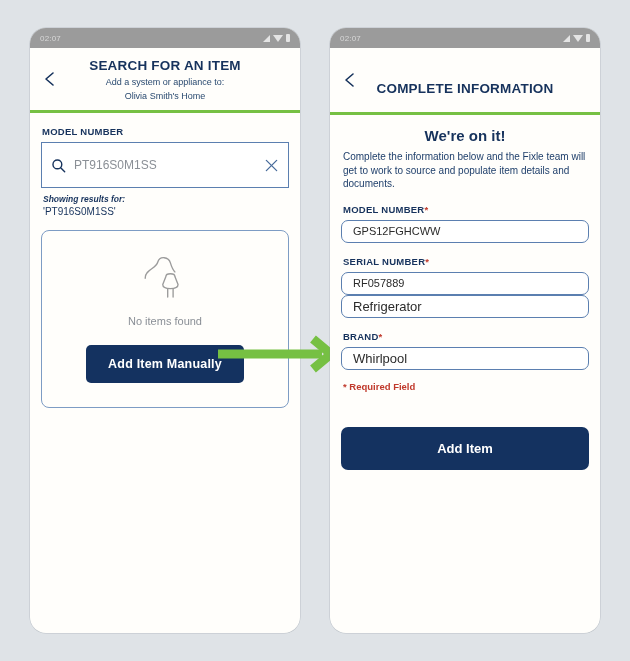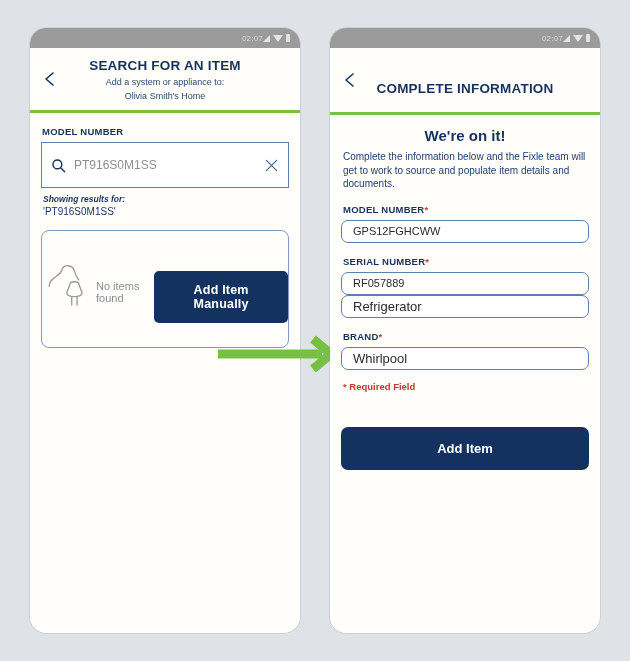--- a/index.html
+++ b/index.html
@@ -33,21 +33,21 @@
   }
   .phone.left  { left: 30px; }
   .phone.right { left: 330px; }
 
   
   .statusbar {
     height: 20px;
     background: #9b9b9b;
     display: flex;
     align-items: center;
-    justify-content: flex-end;
+    justify-content: space-between;
     padding: 0 10px;
     box-sizing: border-box;
   }
   .status-time {
     color: #d8d8d8;
     font-size: 8px;
     letter-spacing: 0.2px;
     font-family: "Liberation Sans", sans-serif;
   }
   .status-icons {
@@ -148,21 +148,21 @@
     line-height: 14px;
   }
 
   .empty-card {
     margin-top: 11px;
     border: 1px solid #7d9cc4;
     border-radius: 8px;
     background: #fffefb;
     padding: 22px 0 24px 0;
     display: flex;
-    flex-direction: row;
+    flex-direction: column;
     align-items: center;
   }
   .plug-icon { width: 54px; height: 54px; }
   .empty-text {
     color: #8a8f96;
     font-size: 11px;
     margin-top: 8px;
   }
   .btn-primary {
     margin-top: 18px;

